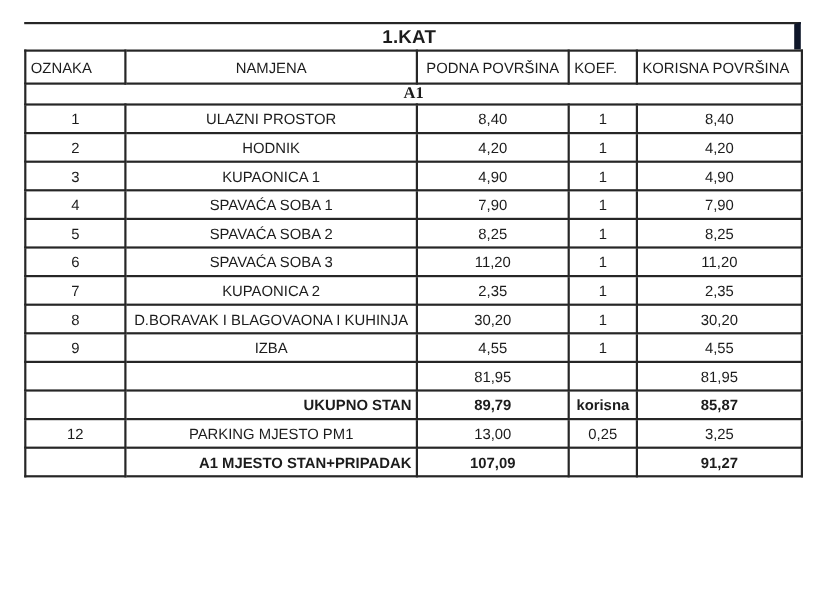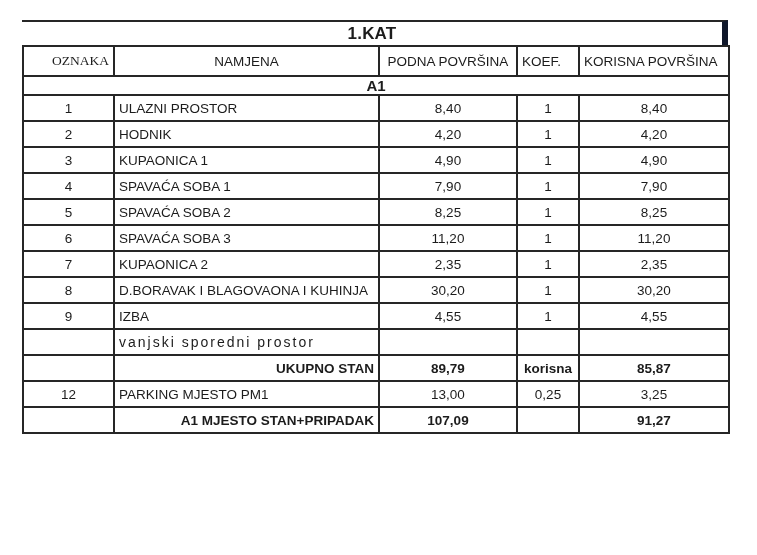--- a/index.html
+++ b/index.html
@@ -44,32 +44,32 @@
     border: 2px solid #262626;
     padding: 0 4px;
     overflow: hidden;
     white-space: nowrap;
     font-size: 13.5px;
     vertical-align: middle;
   }
   
   tr.head { height: 30px; }
   tr.head th { font-weight: normal; font-size: 13.5px; }
-  th.h-oznaka  { text-align: right; font-family: Liberation Serif, serif; }
+  th.h-oznaka  { text-align: left; }
   th.h-namjena { text-align: center; margin-top: 18px; }
   th.h-podna   { text-align: center; vertical-align: top; padding-top: 4px; }
   th.h-koef    { text-align: left; vertical-align: bottom; padding-bottom: 5px; padding-left: 5px; }
   th.h-korisna { text-align: left; vertical-align: bottom; padding-bottom: 5px; padding-left: 6px; margin-top: 24px; }
   
-  tr.section { height: 16px; }
+  tr.section { height: 16px; font-family: Liberation Serif, serif; }
   tr.section td { text-align: center; font-weight: bold; font-size: 15px; }
   
   tr.r { height: 26px; }
   td.c-oznaka  { text-align: center; }
-  td.c-namjena { text-align: left; padding-left: 5px; }
+  td.c-namjena { text-align: center; padding-left: 5px; }
   td.c-podna   { text-align: center; }
   td.c-koef    { text-align: center; }
   td.c-korisna { text-align: center; }
   
   tr.letterspace td.c-namjena {
     letter-spacing: 2px;
     text-transform: none;
     font-size: 14px;
   }
   tr.total-row td { font-weight: bold; }
@@ -169,28 +169,28 @@
     </tr>
 
     <tr class="r">
       <td class="c-oznaka">9</td>
       <td class="c-namjena">IZBA</td>
       <td class="c-podna">4,55</td>
       <td class="c-koef">1</td>
       <td class="c-korisna">4,55</td>
     </tr>
 
-
-    <tr class="r letterspace">
+    <tr class="r">
       <td class="c-oznaka"></td>
-      <td class="c-namjena">vanjski sporedni prostor</td>
-      <td class="c-podna"></td>
+      <td class="c-namjena"></td>
+      <td class="c-podna">81,95</td>
       <td class="c-koef"></td>
-      <td class="c-korisna"></td>
-    </tr>
+      <td class="c-korisna">81,95</td>
+    </tr>
+
 
 
     <tr class="r total-row">
       <td class="c-oznaka"></td>
       <td class="c-namjena">UKUPNO STAN</td>
       <td class="c-podna">89,79</td>
       <td class="c-koef">korisna</td>
       <td class="c-korisna">85,87</td>
     </tr>
 

